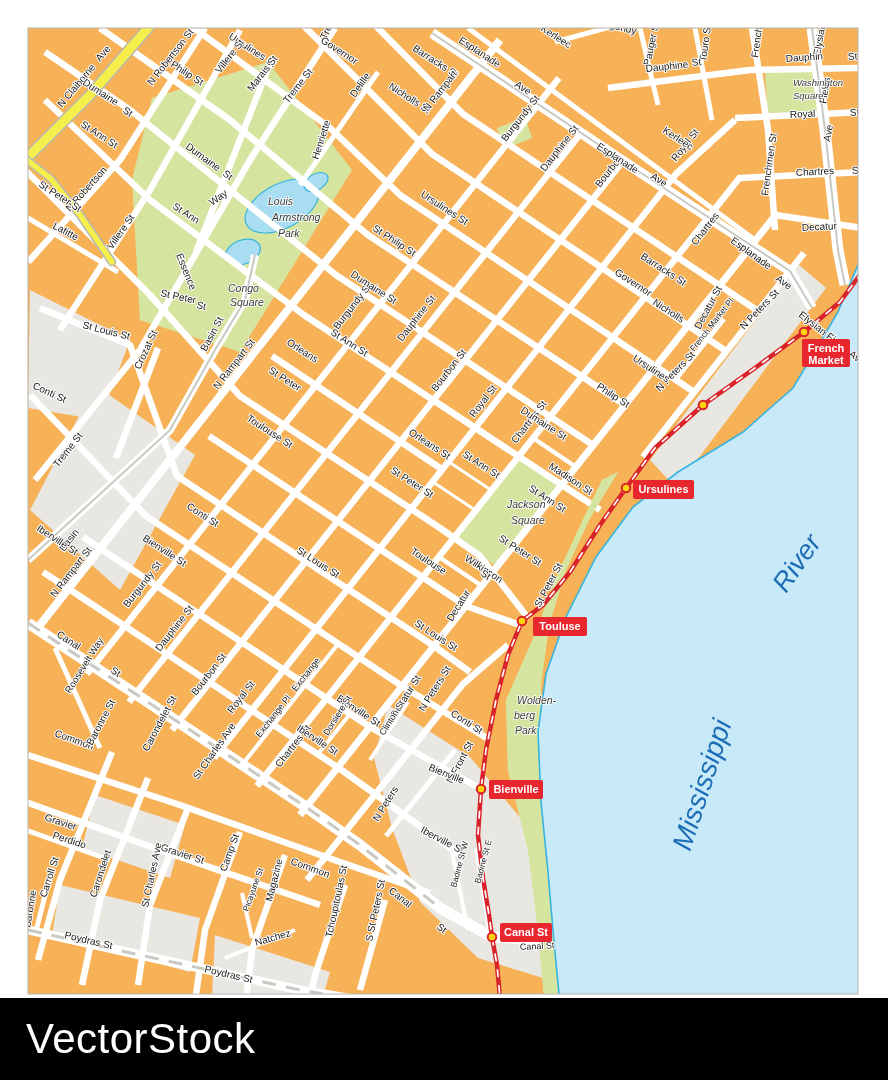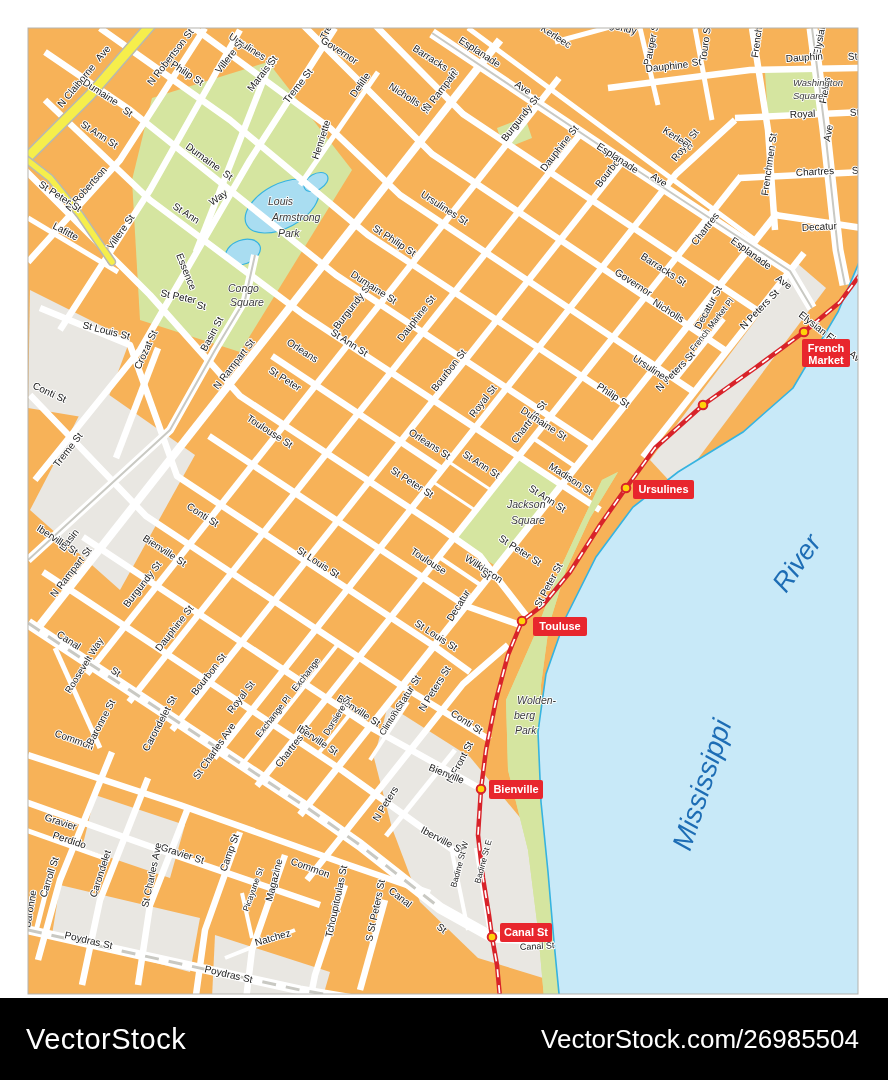--- a/index.html
+++ b/index.html
@@ -5,21 +5,21 @@
   html,body{margin:0;padding:0;background:#fff;}
   body{width:888px;height:1080px;overflow:hidden;font-family:"Liberation Sans",sans-serif;}
   .stage{position:relative;width:888px;height:1080px;background:#fff;}
   #map-svg{position:absolute;left:0;top:0;}
   .lb-st{fill:#191919;paint-order:stroke;stroke:#ffffff;stroke-width:2px;stroke-linejoin:round;font-family:"Liberation Sans",sans-serif;}
   .lb-pk{fill:#3a3a3a;font-style:italic;paint-order:stroke;stroke:#ffffff;stroke-width:1.6px;font-family:"Liberation Sans",sans-serif;}
   .lb-wt{fill:#1d6db5;font-style:italic;font-family:"Liberation Sans",sans-serif;}
   .stn-t{fill:#ffffff;font-weight:bold;font-family:"Liberation Sans",sans-serif;text-anchor:middle;}
   .bottom-bar{position:absolute;left:0;top:998px;width:888px;height:82px;background:#000;color:#fff;
     display:flex;align-items:center;justify-content:space-between;box-sizing:border-box;padding:0 29px 0 26px;}
-  .brand{font-size:29px;letter-spacing:0.5px;}
+  .brand{font-size:42px;letter-spacing:0.5px;}
   .ref{font-size:26px;}
 </style>
 </head>
 <body>
 
 <div class="stage">
   <svg id="map-svg" width="888" height="1080" viewBox="0 0 888 1080">
       <rect x="0" y="0" width="888" height="1080" fill="#ffffff"></rect>
       <defs>
         <clipPath id="mapclip">
@@ -305,15 +305,14 @@
         <text class="stn-t" font-size="11" x="560" y="630">Touluse</text>
         <rect x="489" y="780" width="54" height="19" rx="2" fill="#e8262d"></rect>
         <text class="stn-t" font-size="11" x="516" y="793">Bienville</text>
         <rect x="500" y="923" width="52" height="19" rx="2" fill="#e8262d"></rect>
         <text class="stn-t" font-size="11" x="526" y="936">Canal St</text>
       </g>
       <rect x="28" y="28" width="830" height="966" fill="none" stroke="#b5b3ae" stroke-width="1"></rect>
     </svg>
   <div class="bottom-bar">
     <span class="brand">VectorStock</span>
-    <span class="ref">VectorStock.com/26985504</span>
   </div>
 </div>
 
 </body></html>

